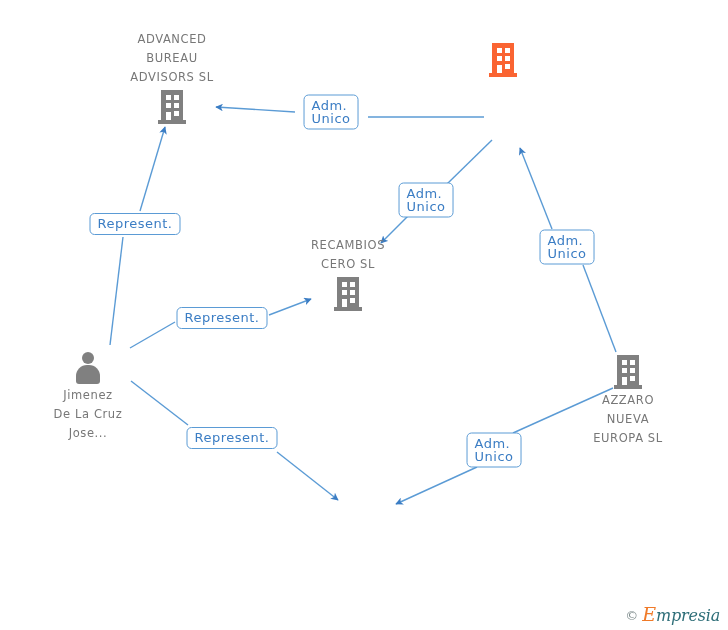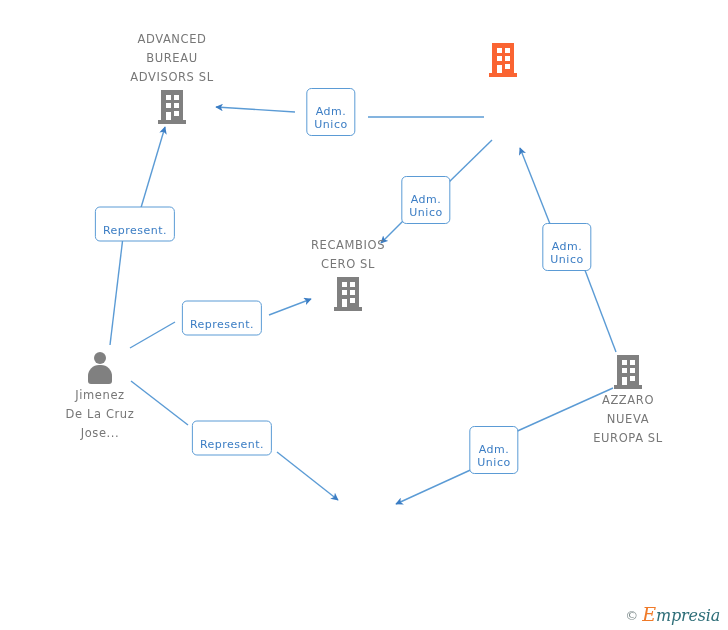--- a/index.html
+++ b/index.html
@@ -118,25 +118,24 @@
   }
 
   
   .chip {
     position: absolute;
     z-index: 6;
     background: #ffffff;
     border: 1px solid #5b9bd5;
     border-radius: 5px;
     color: #3b7dc4;
-    font-size: 11px;
+    font-size: 13px;
     line-height: 13px;
     letter-spacing: 0.5px;
-    text-align: center;
-    padding: 16px 7px 4px 7px;
+    padding: 3px 7px 4px 7px;
     white-space: pre-line;
     font-family: "DejaVu Sans", "Liberation Sans", sans-serif;
     transform: translate(-50%, -50%);
   }
 
   
   #watermark {
     position: absolute;
     right: 8px;
     bottom: 6px;
@@ -261,21 +260,21 @@
         <div class="win" style="left:16px; top:5px;"></div>
         <div class="win" style="left:8px; top:13px;"></div>
         <div class="win" style="left:16px; top:13px;"></div>
         <div class="win" style="left:16px; top:21px;"></div>
         <div class="door"></div>
         <div class="base"></div>
       </div>
     </div>
   </div>
 
-  <div class="node label-below" style="left:100px; top:350px;text-align:center;">
+  <div class="node label-below" style="left:88px; top:350px;text-align:center;">
     <div class="icon-wrap">
       <div class="person">
         <div class="head"></div>
         <div class="torso"></div>
       </div>
     </div>
     <div class="node-label">Jimenez
 De La Cruz
 Jose...</div>
   </div>

